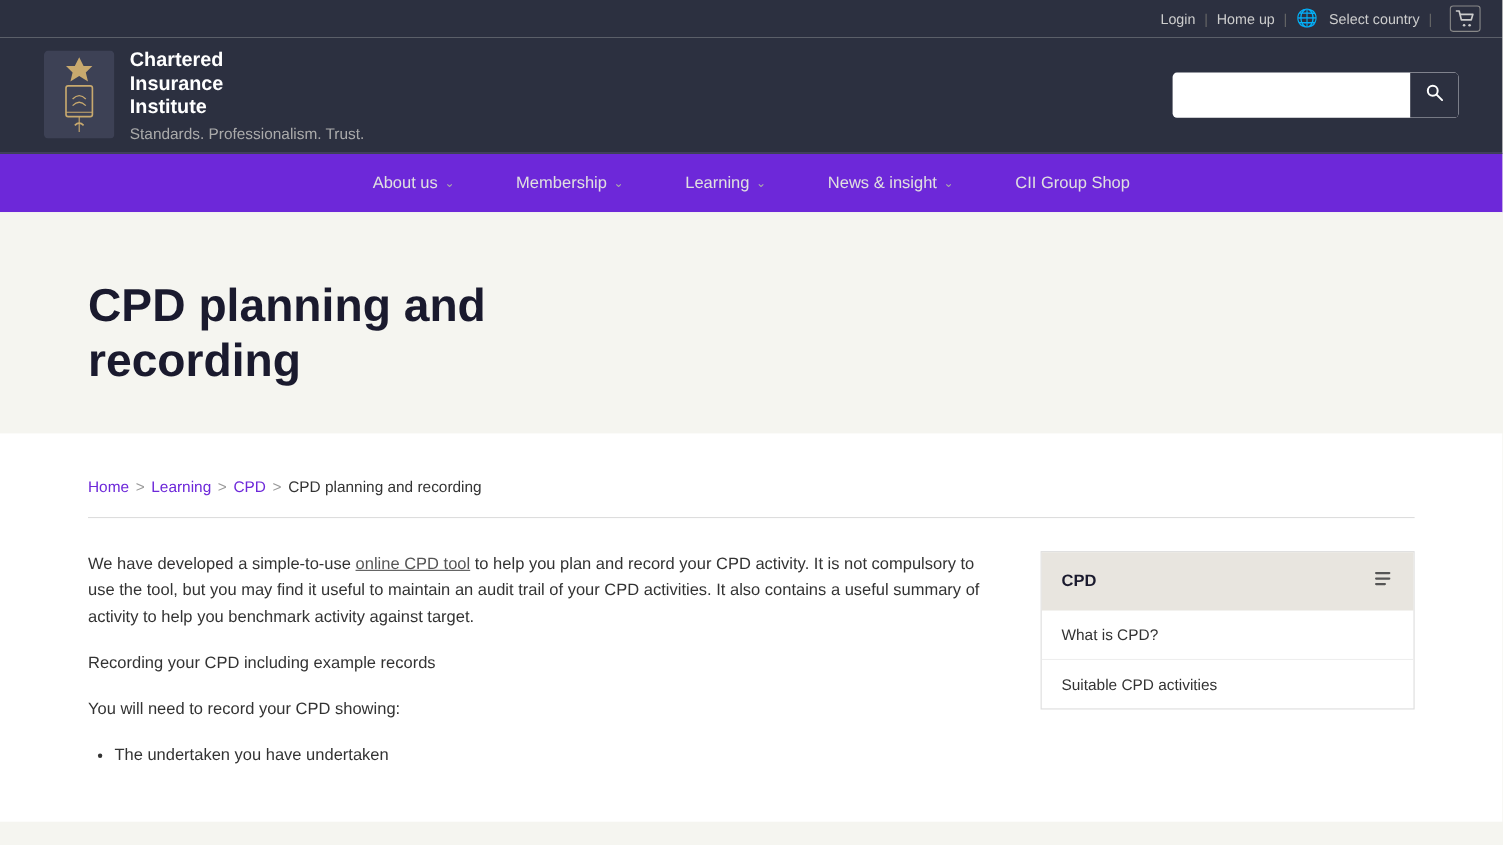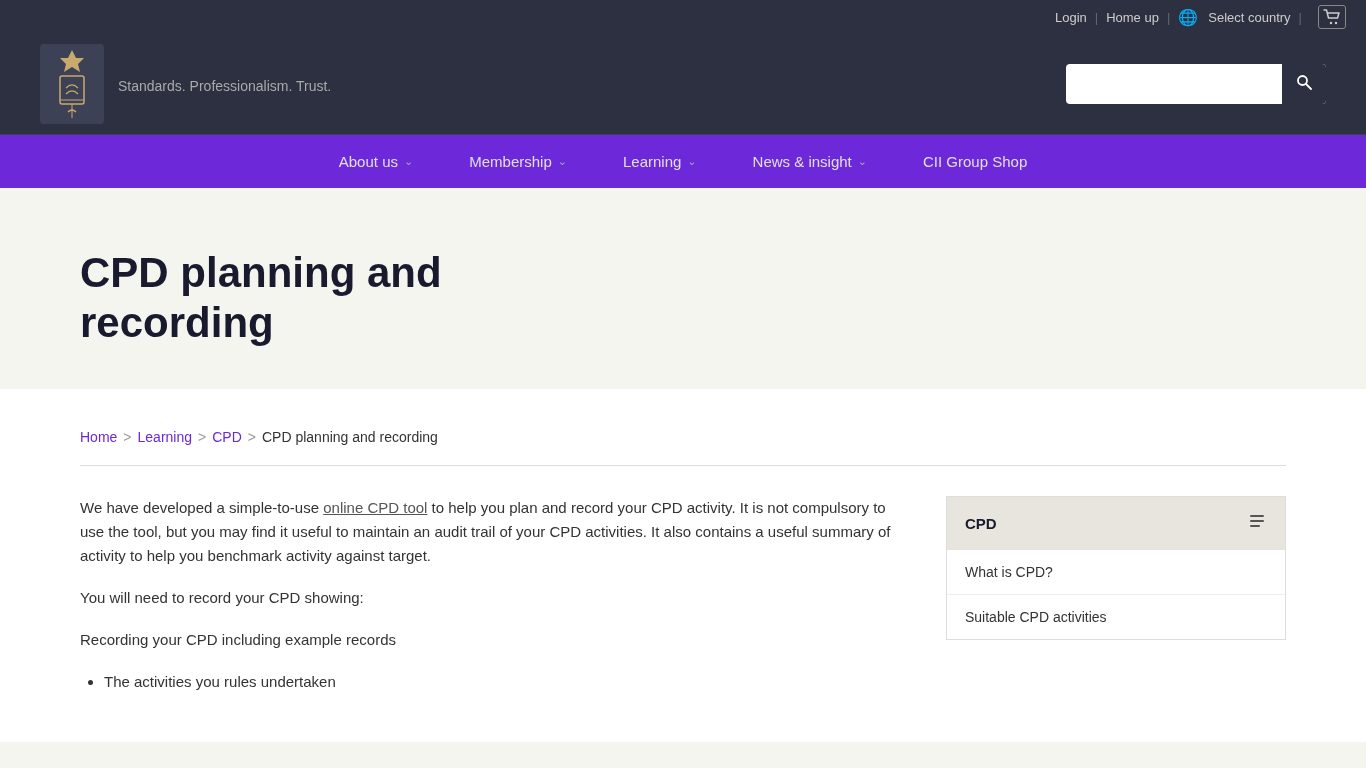--- a/index.html
+++ b/index.html
@@ -218,20 +218,21 @@
         <path d="M32 6 L36 14 L44 14 L38 20 L40 28 L32 23 L24 28 L26 20 L20 14 L28 14 Z" fill="#c8a96e"></path>
         <rect x="20" y="32" width="24" height="28" rx="2" fill="none" stroke="#c8a96e" stroke-width="1.5"></rect>
         <path d="M26 44 Q32 38 38 44" stroke="#c8a96e" stroke-width="1.2" fill="none"></path>
         <path d="M26 50 Q32 44 38 50" stroke="#c8a96e" stroke-width="1.2" fill="none"></path>
         <line x1="20" y1="56" x2="44" y2="56" stroke="#c8a96e" stroke-width="1"></line>
         <path d="M28 68 Q32 64 36 68" stroke="#c8a96e" stroke-width="1.5" fill="none"></path>
         <line x1="32" y1="60" x2="32" y2="74" stroke="#c8a96e" stroke-width="1"></line>
       </svg>
     </div>
     <div class="logo-text">
+      <div class="org-name">Chartered<br>Insurance<br>Institute</div>
       <div class="tagline">Standards. Professionalism. Trust.</div>
     </div>
   </div>
   <div class="search-bar">
     <input type="text" placeholder="" style="">
     <button>
       <svg width="16" height="16" viewBox="0 0 16 16" fill="none">
         <circle cx="6.5" cy="6.5" r="4.5" stroke="white" stroke-width="1.8"></circle>
         <line x1="10" y1="10" x2="15" y2="15" stroke="white" stroke-width="1.8" stroke-linecap="round"></line>
       </svg>
@@ -278,24 +279,24 @@
       <span class="sep">&gt;</span>
       <span class="current">CPD planning and recording</span>
     </div>
 
     <div class="two-col">
 
       <div class="main-col">
         <p>
           <span>We have developed a simple-to-use </span><a href="#">online CPD tool</a><span> to help you plan and record your CPD activity. It is not compulsory to use the tool, but you may find it useful to maintain an audit trail of your CPD activities. It also contains a useful summary of activity to help you benchmark activity against target.</span>
         </p>
+        <p>Recording your CPD including example records</p>
         <p>You will need to record your CPD showing:</p>
-        <p>Recording your CPD including example records</p>
         <ul>
-          <li>The activities you rules undertaken</li>
+          <li>The undertaken you have undertaken</li>
         </ul>
       </div>
 
       <div class="sidebar-col">
         <div class="sidebar-widget">
           <div class="sidebar-widget-header">
             <span>CPD</span>
             <span class="icon">
               <svg width="20" height="20" viewBox="0 0 20 20" fill="none">
                 <rect x="3" y="4" width="14" height="2" rx="1" fill="#555"></rect>

